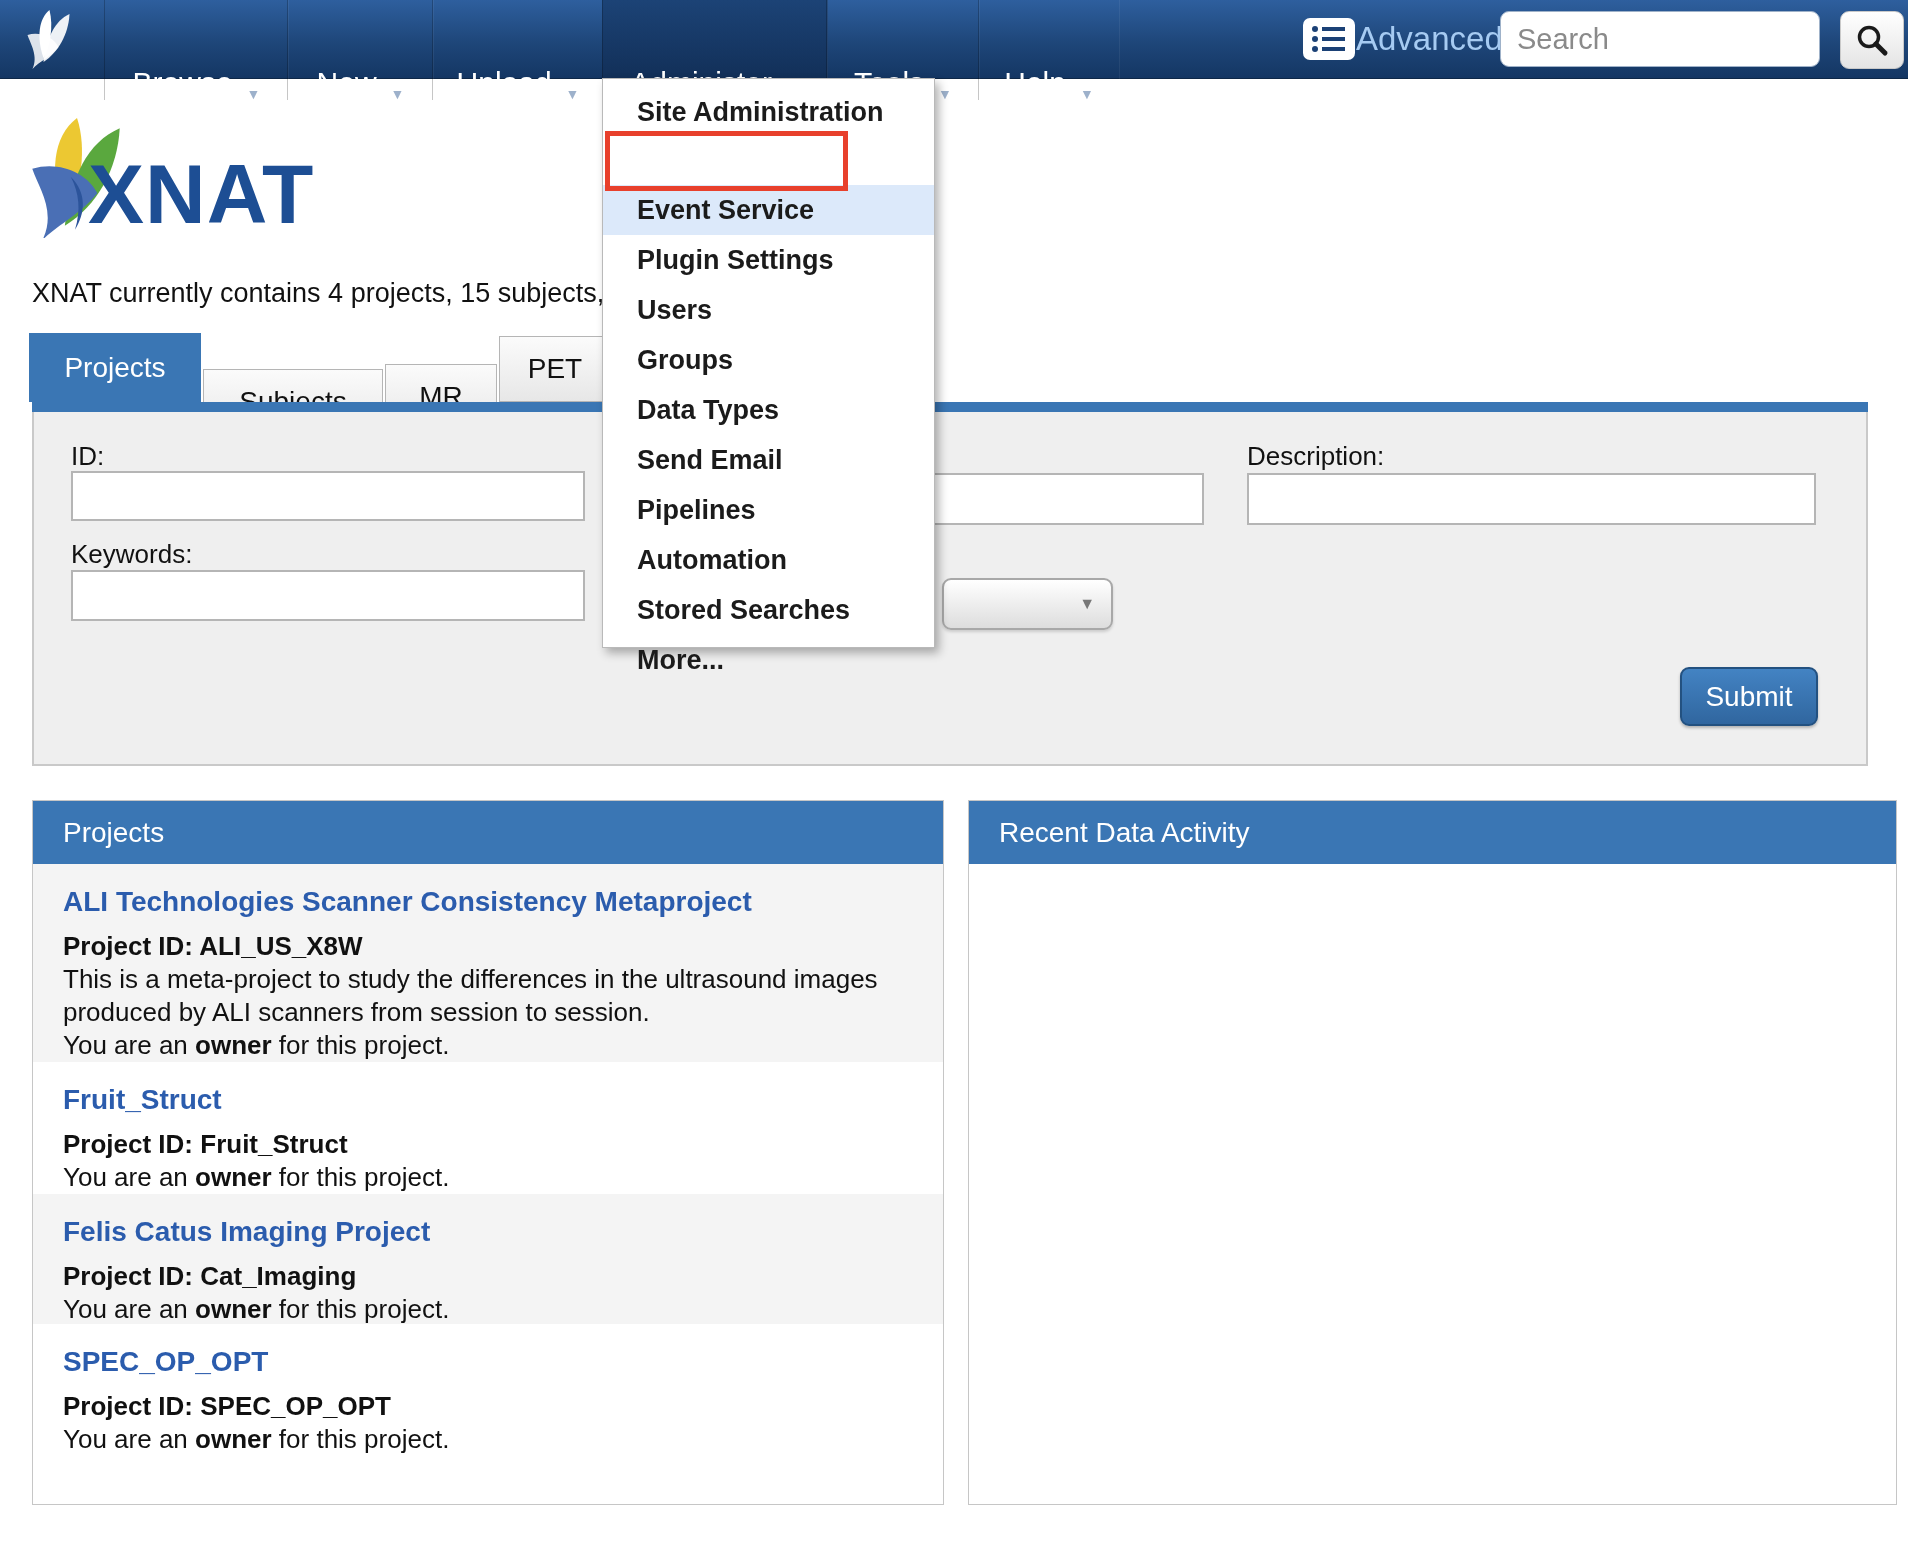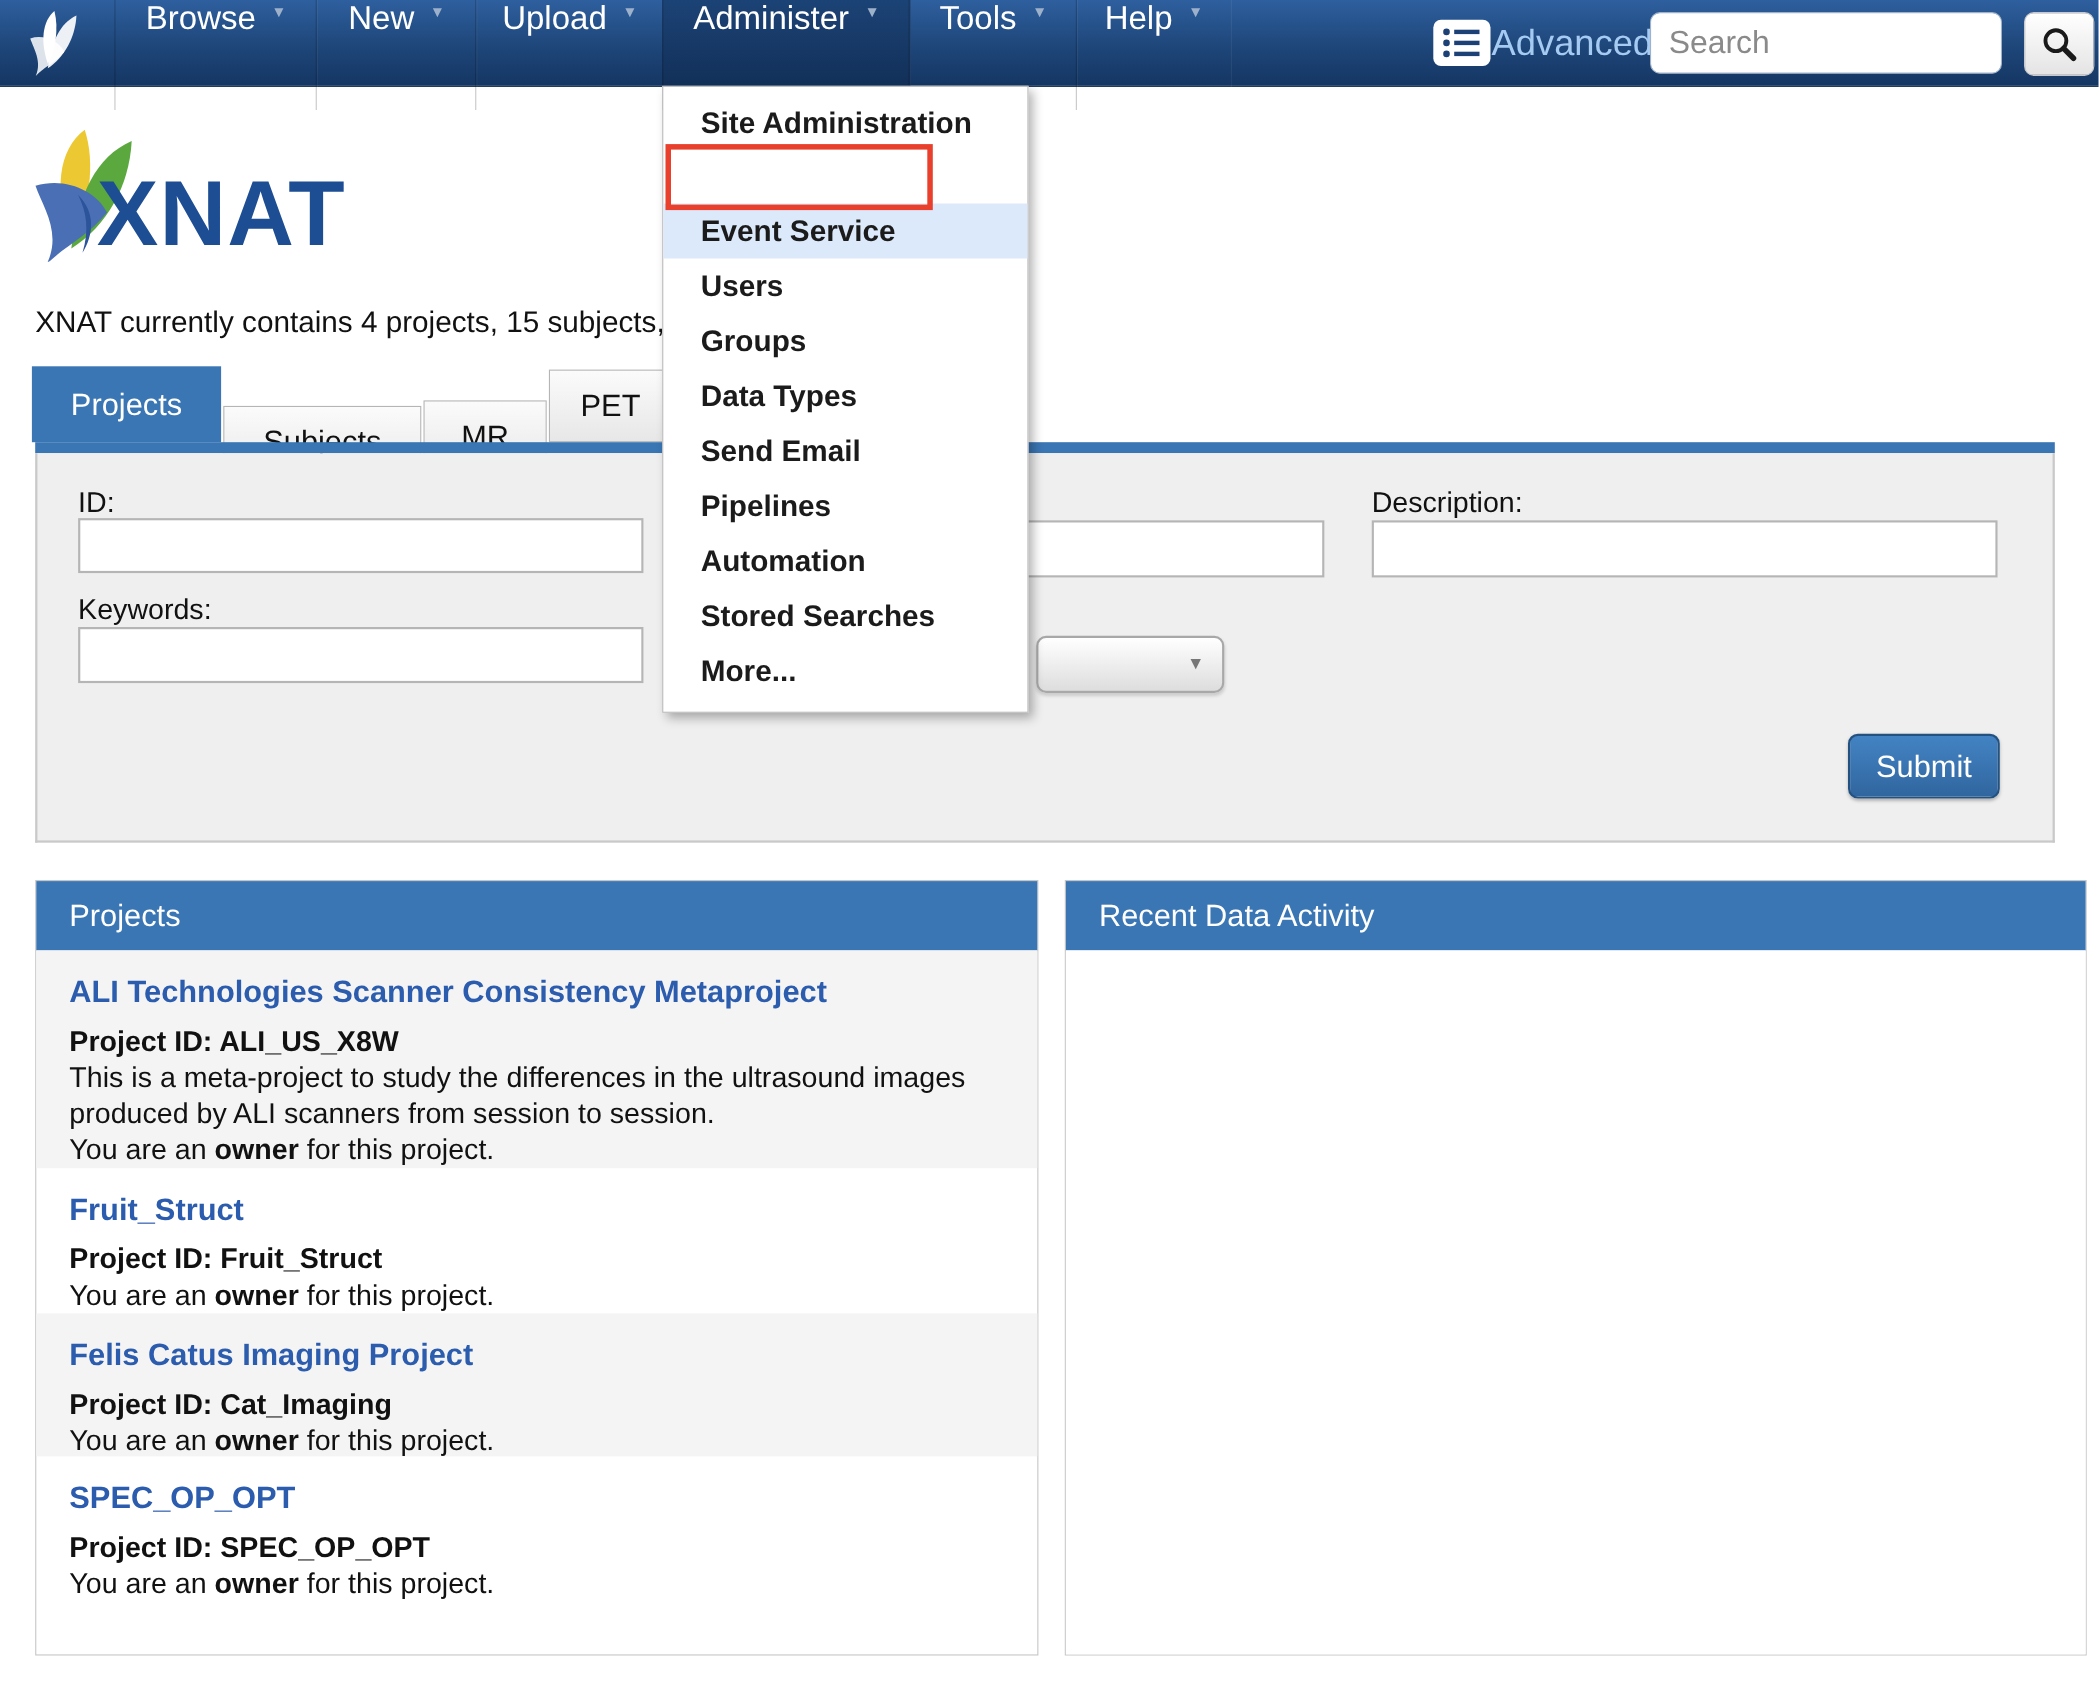--- a/index.html
+++ b/index.html
@@ -3,21 +3,21 @@
 <meta charset="utf-8">
 <style>
   html,body{margin:0;padding:0;background:#ffffff;}
   body{font-family:"Liberation Sans","DejaVu Sans",sans-serif;}
   #canvas{position:relative;width:1908px;height:1546px;background:#fff;overflow:hidden;}
 
   
   .navbar{position:absolute;left:0;top:0;width:1908px;height:78px;
     background:linear-gradient(180deg,#2e5f9e 0%,#1e4679 55%,#143663 100%);
     border-bottom:1px solid #0e2747;}
-  .nav-cell{position:absolute;top:0;height:100px;display:flex;align-items:flex-start;justify-content:center;
+  .nav-cell{position:absolute;top:0;height:100px;display:flex;align-items:flex-end;justify-content:center;
     color:#fff;font-size:30px;cursor:pointer;border-left:1px solid rgba(0,0,0,0.22);border-right:1px solid rgba(255,255,255,0.06);}
   .nav-cell.active{background:linear-gradient(180deg,#1c4376,#0f2a50);}
   .nav-caret{font-size:14px;color:#9db1cb;margin-left:14px;transform:translateY(2px);}
   .nav-logo{position:absolute;left:20px;top:9px;width:58px;height:60px;}
   .advanced-wrap{position:absolute;left:1302px;top:17px;display:flex;align-items:center;}
   .advanced-link{color:#a6cbf2;font-size:33px;cursor:pointer;}
   .nav-search{position:absolute;left:1500px;top:11px;width:320px;height:56px;border:1px solid #9fb2c9;border-radius:9px;
     font-size:29px;padding:0 16px;box-sizing:border-box;color:#333;outline:none;}
   .nav-search::placeholder{color:#8a8a8a;}
   .search-btn{position:absolute;left:1840px;top:11px;width:62px;height:56px;border-radius:9px;
@@ -118,20 +118,21 @@
       <svg width="36" height="36" viewBox="0 0 36 36">
         <circle cx="15" cy="15" r="9.5" fill="none" stroke="#1a1a1a" stroke-width="3.5"></circle>
         <line x1="22" y1="22" x2="31" y2="31" stroke="#1a1a1a" stroke-width="5" stroke-linecap="round"></line>
       </svg>
     </div>
   </div>
 
   <div class="admin-menu">
     <div class="menu-item">Site Administration</div>
     <div class="menu-item highlight">Event Service</div>
+    <div class="menu-item">Plugin Settings</div>
     <div class="menu-item">Users</div>
     <div class="menu-item">Groups</div>
     <div class="menu-item">Data Types</div>
     <div class="menu-item">Send Email</div>
     <div class="menu-item">Pipelines</div>
     <div class="menu-item">Automation</div>
     <div class="menu-item">Stored Searches</div>
     <div class="menu-item">More...</div>
     <div class="menu-red-box"></div>
   </div>

